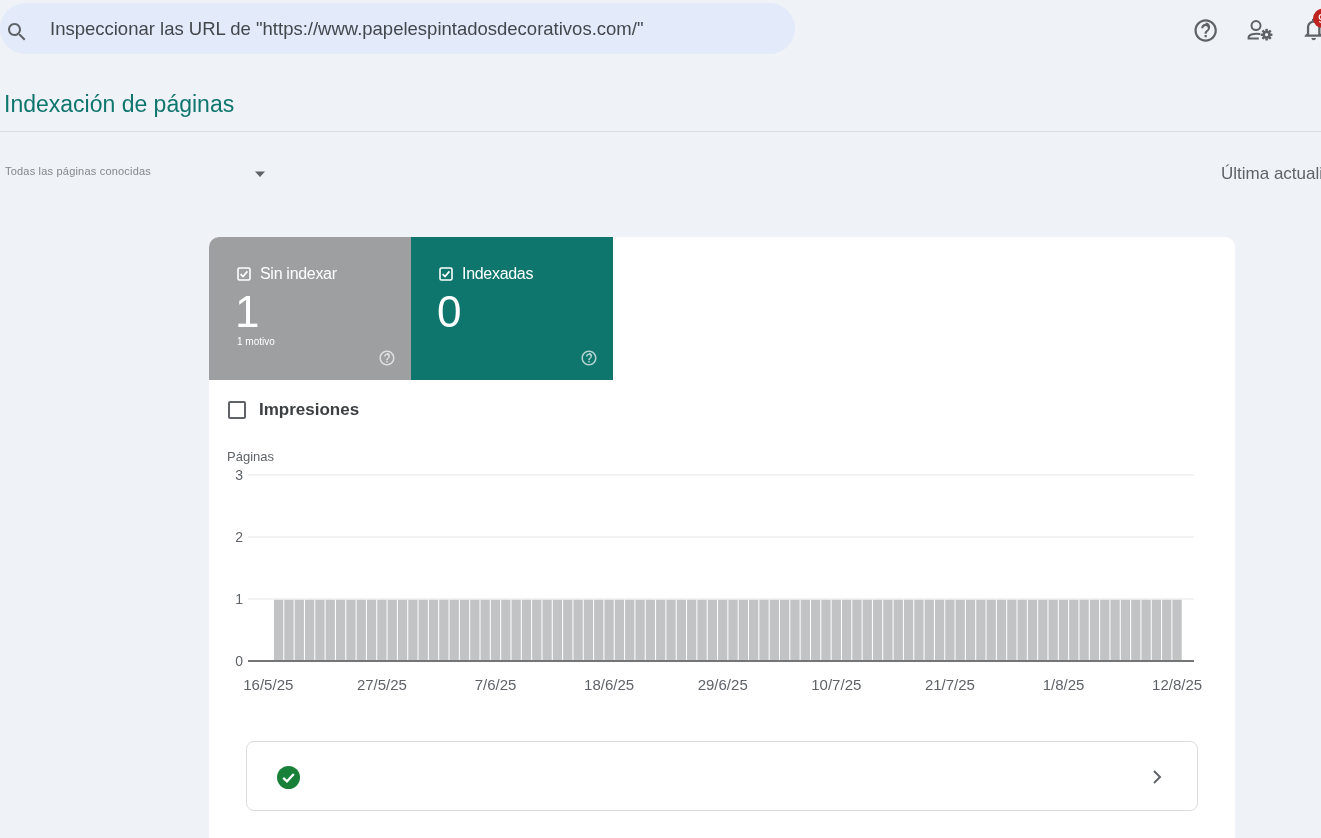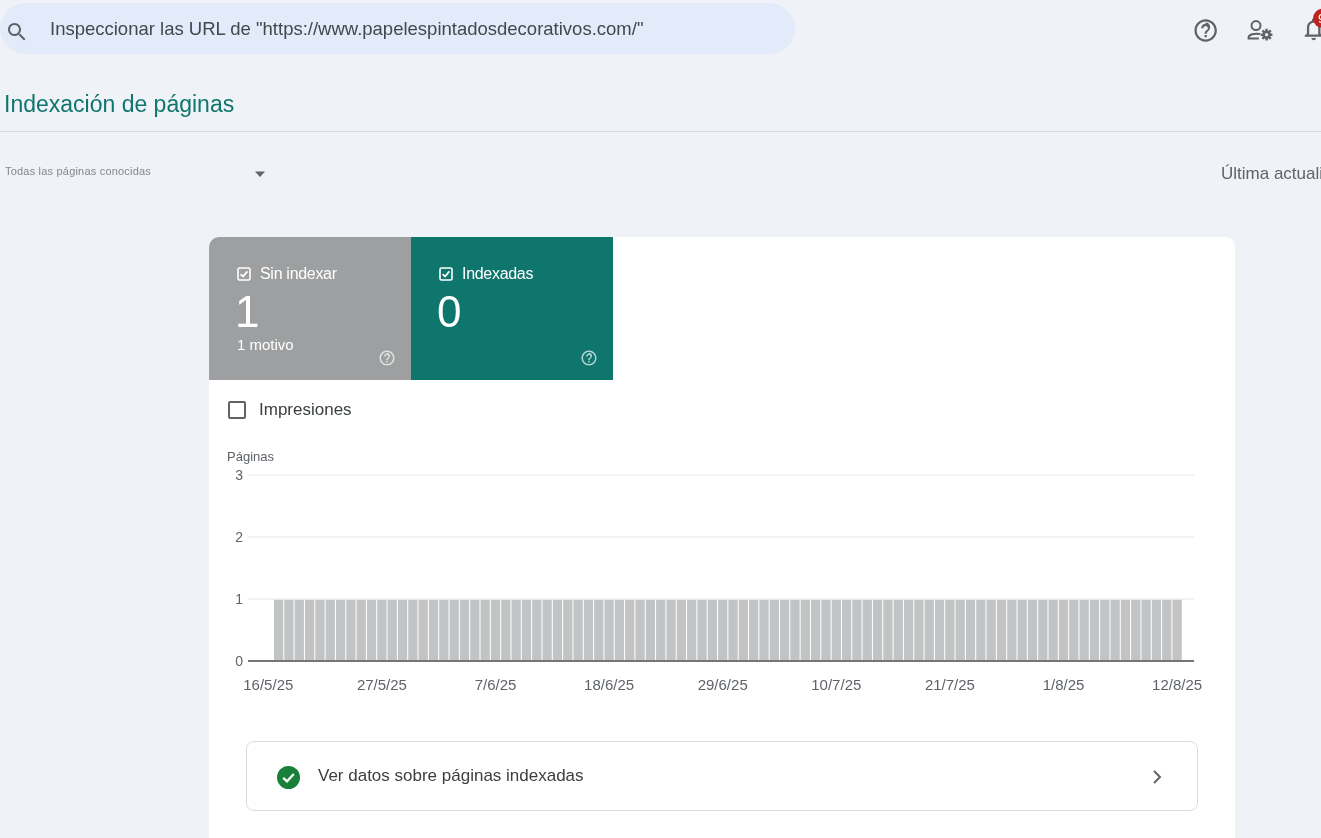--- a/index.html
+++ b/index.html
@@ -28,26 +28,26 @@
   
   .card { position:absolute; left:209px; top:237px; width:1026px; height:700px;
     background:#ffffff; border-radius:10px; }
 
   .tile { position:absolute; top:0; height:143px; width:202px; color:#fff; }
   .tile.gray { left:0; background:#9e9fa0; border-top-left-radius:10px; }
   .tile.green { left:202px; background:#0f766e; }
   .tile .cbrow { position:absolute; left:28px; top:28px; display:flex; align-items:center; }
   .tile .cbrow .lbl { margin-left:9px; font-size:16px; letter-spacing:-0.3px; }
   .tile .num { position:absolute; left:26px; top:50px; font-size:44px; font-weight:normal; }
-  .tile .sub { position:absolute; left:28px; top:99px; font-size:15px; }
+  .tile .sub { position:absolute; left:28px; top:99px; font-size:10px; }
   .tile .help { position:absolute; right:15px; bottom:13px; opacity:.68; }
 
   .improw { position:absolute; left:19px; top:163px; display:flex; align-items:center; }
   .improw .box { width:18px; height:18px; border:2px solid #5f6368; border-radius:2px; }
-  .improw .lbl { margin-left:13px; font-size:17px; color:#3c4043; }
+  .improw .lbl { margin-left:13px; font-size:17px; color:#3c4043;font-weight:bold; }
 
   .axlbl { font-size:13px; fill:#5f6368; }
   .ylbl  { font-size:14px; fill:#5f6368; }
   .dlbl { font-size:15px; fill:#5f6368; }
 
   .verdatos { position:absolute; left:246px; top:741px; width:952px; height:70px;
     border:1px solid #dadce0; border-radius:8px; background:#fff; }
   .verdatos .txt { position:absolute; left:71px; top:0; line-height:68px; font-size:17px; color:#3c4043; }
 </style>
 </head>
@@ -242,17 +242,16 @@
 <text x="949.9" y="690" text-anchor="middle" class="dlbl">21/7/25</text>
 <text x="1063.5" y="690" text-anchor="middle" class="dlbl">1/8/25</text>
 <text x="1177.1" y="690" text-anchor="middle" class="dlbl">12/8/25</text>
 </svg>
 
 <div class="verdatos">
   <svg class="abs" style="left:30px;top:24px;" width="23" height="23" viewBox="0 0 23 23">
     <circle cx="11.5" cy="11.5" r="11.5" fill="#188038"></circle>
     <path d="M6.2 11.8 L10 15.4 L16.8 8" fill="none" stroke="#fff" stroke-width="2.3"></path>
   </svg>
-  <div class="txt">Ver datos sobre páginas indexadas</div>
   <svg class="abs" style="right:32px;top:27px;" width="16" height="16" viewBox="0 0 16 16">
     <path d="M5 2 L11 8 L5 14" fill="none" stroke="#5f6368" stroke-width="2"></path>
   </svg>
 </div>
 
 </body></html>

